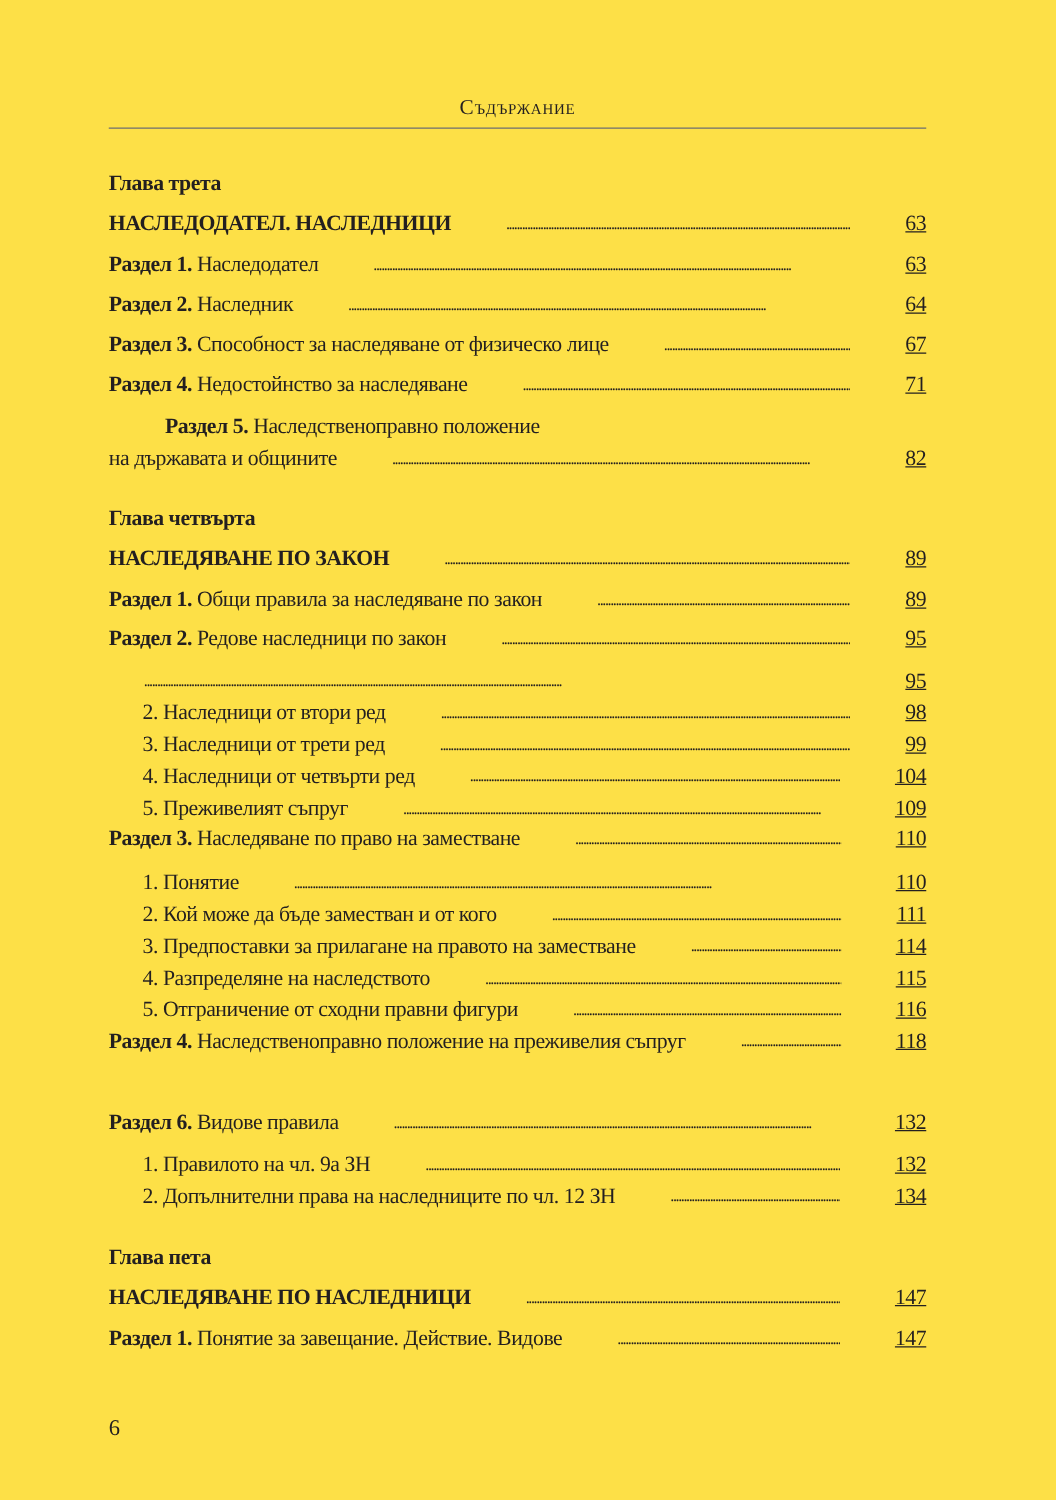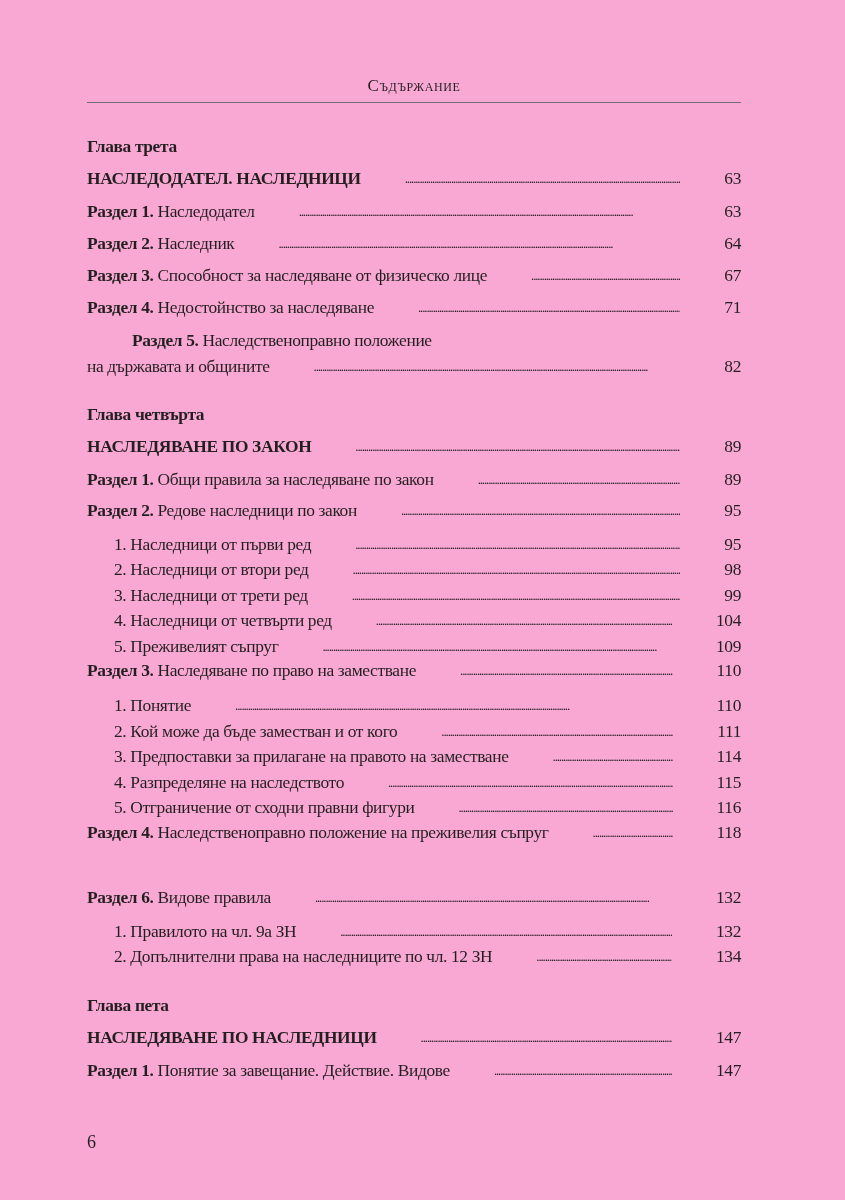--- a/index.html
+++ b/index.html
@@ -1,29 +1,29 @@
 <!DOCTYPE html>
 <html><head>
 <meta charset="utf-8">
 <style>
   html, body { margin: 0; padding: 0; background: #ffffff; }
   body { width: 845px; height: 1200px; position: relative; overflow: hidden;
          font-family: "Liberation Serif", "DejaVu Serif", serif; color: #231f20; }
-  .page { position: absolute; left: 0; top: 0; width: 845px; height: 1200px; background: #f9a8d4; }
+  .page { position: absolute; left: 0; top: 0; width: 845px; height: 1200px; background: #fde047; }
   .running-head { position: absolute; left: 87px; width: 654px; top: 76px; text-align: center;
                   font-size: 17px; font-variant: small-caps; letter-spacing: 0.6px; color: #231f20; }
   .rule { position: absolute; left: 87px; width: 654px; top: 102px; height: 0; border-top: 1.3px solid #6d6e71; }
   .row { position: absolute; left: 87px; width: 654px; height: 22px; display: flex; align-items: baseline;
          font-size: 17.4px; line-height: 22px; letter-spacing: -0.35px; white-space: nowrap; gap: 43px; }
   .row.sub { left: 114px; width: 627px; }
   .row .txt { flex: 0 0 auto; }
   .row .lead { flex: 1 1 auto; overflow: hidden; margin: 0 1px; position: relative; top: -1px; }
   .row .lead::before { content: ". . . . . . . . . . . . . . . . . . . . . . . . . . . . . . . . . . . . . . . . . . . . . . . . . . . . . . . . . . . . . . . . . . . . . . . . . . . . . . . . . . . . . . . . . . . . . . . . . . . . . . . . . . . . . . . . . . . . . . . . . . . . . . . . . . . . . . . . . . . . . . . . . . . . . . . . . . . . . . . ";
          letter-spacing: -2.2px; font-size: 13px; color: #231f20; }
-  .row .pg { flex: 0 0 auto; text-align: center; }
+  .row .pg { flex: 0 0 auto; text-align: center; text-decoration: underline; }
   .b { font-weight: bold; }
   .chapter { position: absolute; left: 87px; font-size: 17.4px; line-height: 22px; font-weight: bold; letter-spacing: -0.35px; }
   .plain { position: absolute; left: 87px; font-size: 17.4px; line-height: 22px; letter-spacing: -0.35px; white-space: nowrap; margin-left: 45px; }
   .folio { position: absolute; left: 87px; top: 1131px; font-size: 18px; line-height: 22px; }
 </style>
 </head>
 <body>
 
 <div class="page">
 
@@ -75,21 +75,20 @@
     <span class="txt"><span class="b">Раздел 1.</span><span> Общи правила за наследяване по закон</span></span>
     <span class="lead"></span>
     <span class="pg">89</span>
   </div>
   <div class="row" style="top:499px">
     <span class="txt"><span class="b">Раздел 2.</span><span> Редове наследници по закон</span></span>
     <span class="lead"></span>
     <span class="pg">95</span>
   </div>
   <div class="row sub" style="top:533px">
-    <span class="txt">1. Наследници от първи ред</span>
     <span class="lead"></span>
     <span class="pg">95</span>
   </div>
   <div class="row sub" style="top:558px">
     <span class="txt">2. Наследници от втори ред</span>
     <span class="lead"></span>
     <span class="pg">98</span>
   </div>
   <div class="row sub" style="top:584px">
     <span class="txt">3. Наследници от трети ред</span>

